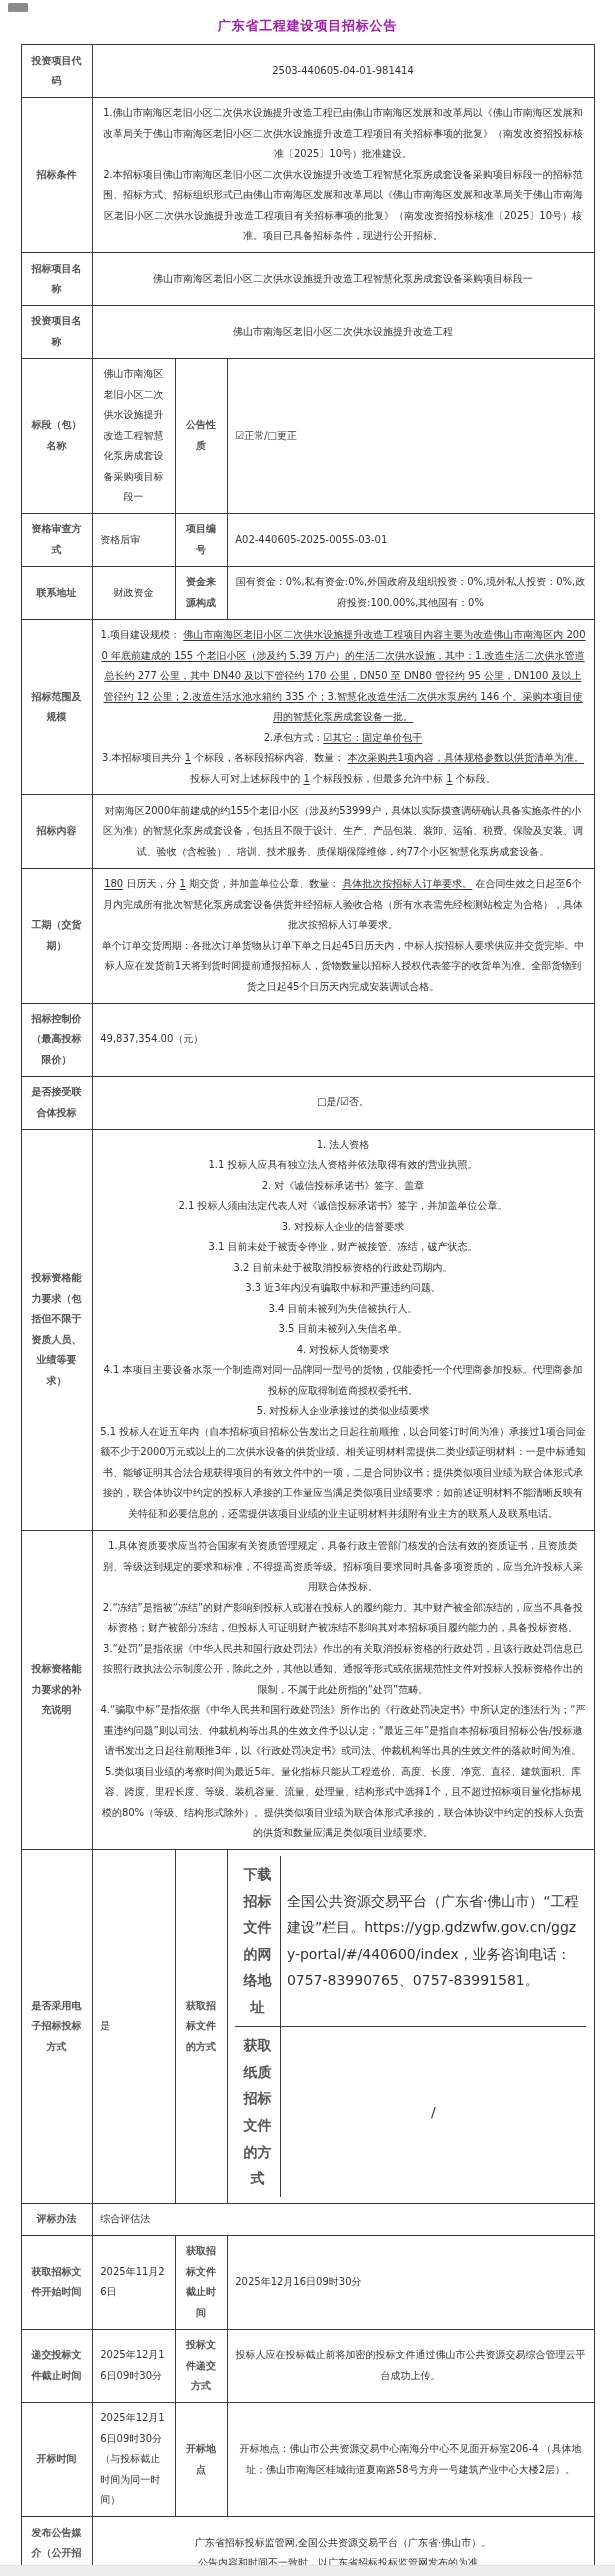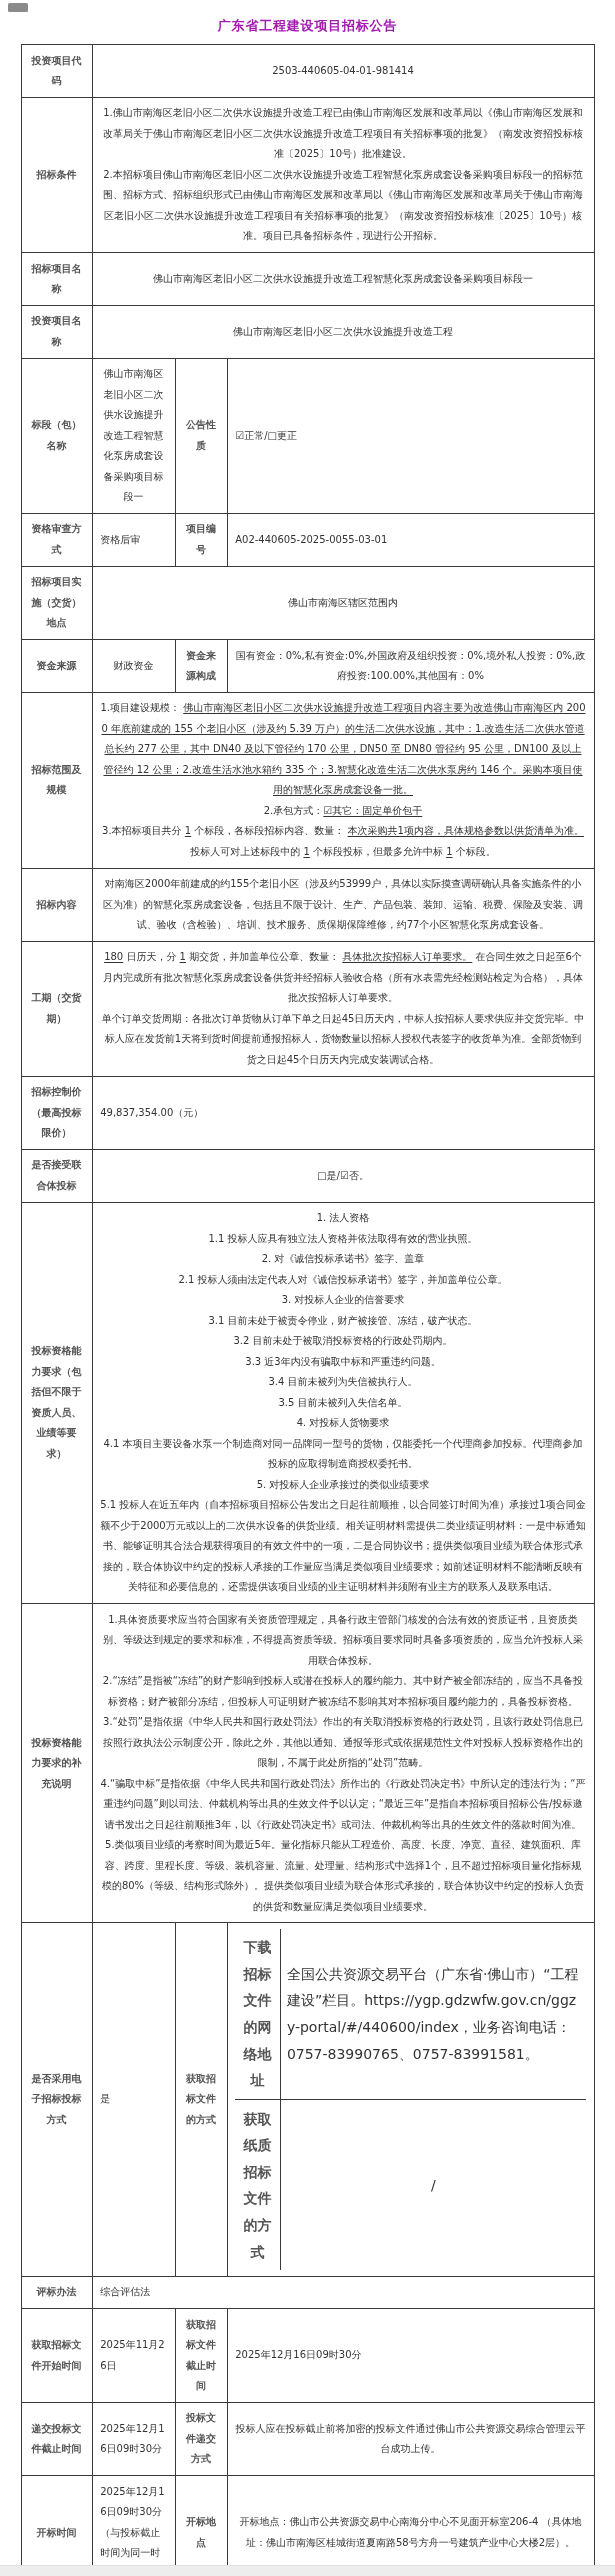--- a/index.html
+++ b/index.html
@@ -83,27 +83,23 @@
     <td class="vc">☑正常/□更正</td>
   </tr>
 
   <tr>
     <td class="l">资格审查方式</td>
     <td class="vc">资格后审</td>
     <td class="l">项目编号</td>
     <td class="vc">A02-440605-2025-0055-03-01</td>
   </tr>
 
-  <tr>
-    <td class="l">招标项目实施（交货）地点</td>
-    <td class="v" colspan="3">佛山市南海区辖区范围内</td>
-  </tr>
-
-  <tr>
-    <td class="l">资金来源</td>
+
+  <tr>
+    <td class="l">联系地址</td>
     <td class="v">财政资金</td>
     <td class="l">资金来源构成</td>
     <td class="v">国有资金：0%,私有资金:0%,外国政府及组织投资：0%,境外私人投资：0%,政府投资:100.00%,其他国有：0%</td>
   </tr>
 
   <tr>
     <td class="l">招标范围及规模</td>
     <td class="v pre" colspan="3"><span>1.项目建设规模： </span><span class="u">佛山市南海区老旧小区二次供水设施提升改造工程项目内容主要为改造佛山市南海区内 2000 年底前建成的 155 个老旧小区（涉及约 5.39 万户）的生活二次供水设施，其中：1.改造生活二次供水管道总长约 277 公里，其中 DN40 及以下管径约 170 公里，DN50 至 DN80 管径约 95 公里，DN100 及以上管径约 12 公里；2.改造生活水池水箱约 335 个；3.智慧化改造生活二次供水泵房约 146 个。采购本项目使用的智慧化泵房成套设备一批。</span><span>
 2.承包方式：</span><span class="u">☑其它：固定单价包干</span><span>
 3.本招标项目共分 </span><span class="u">1</span><span> 个标段，各标段招标内容、数量： </span><span class="u">本次采购共1项内容，具体规格参数以供货清单为准。</span><span>

